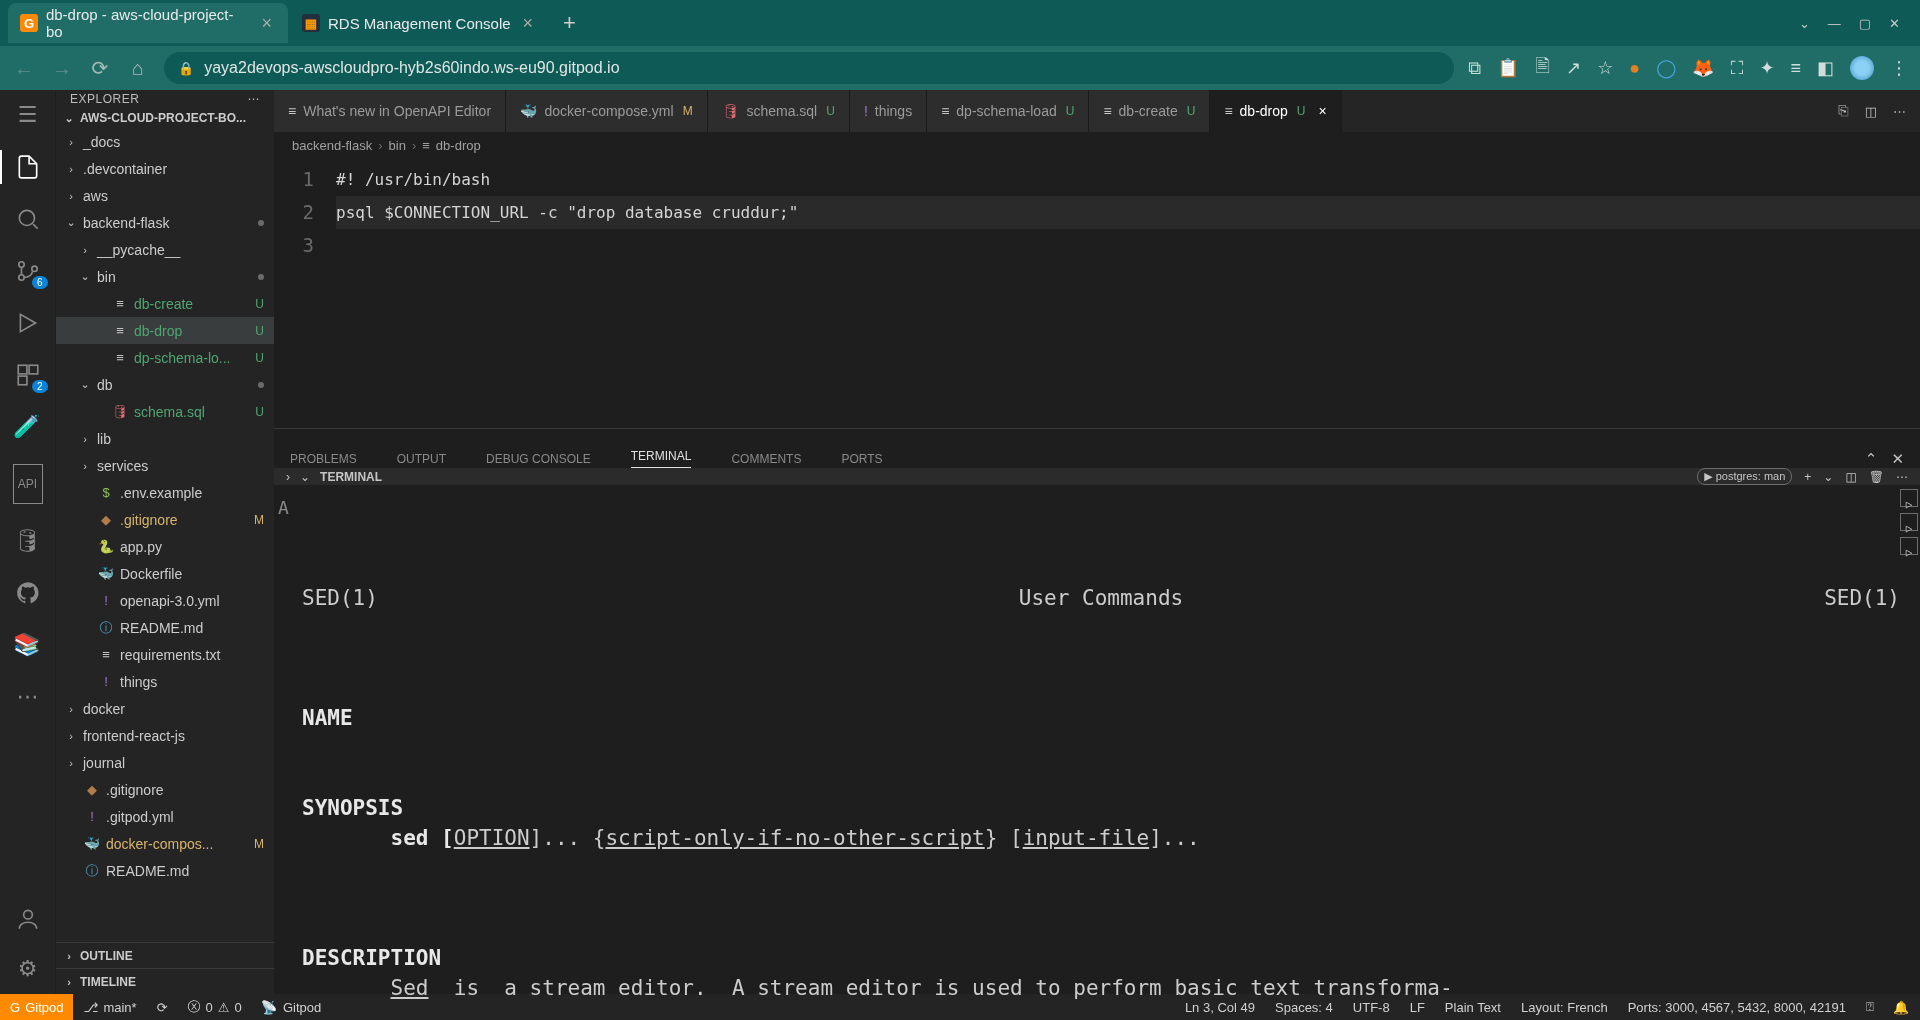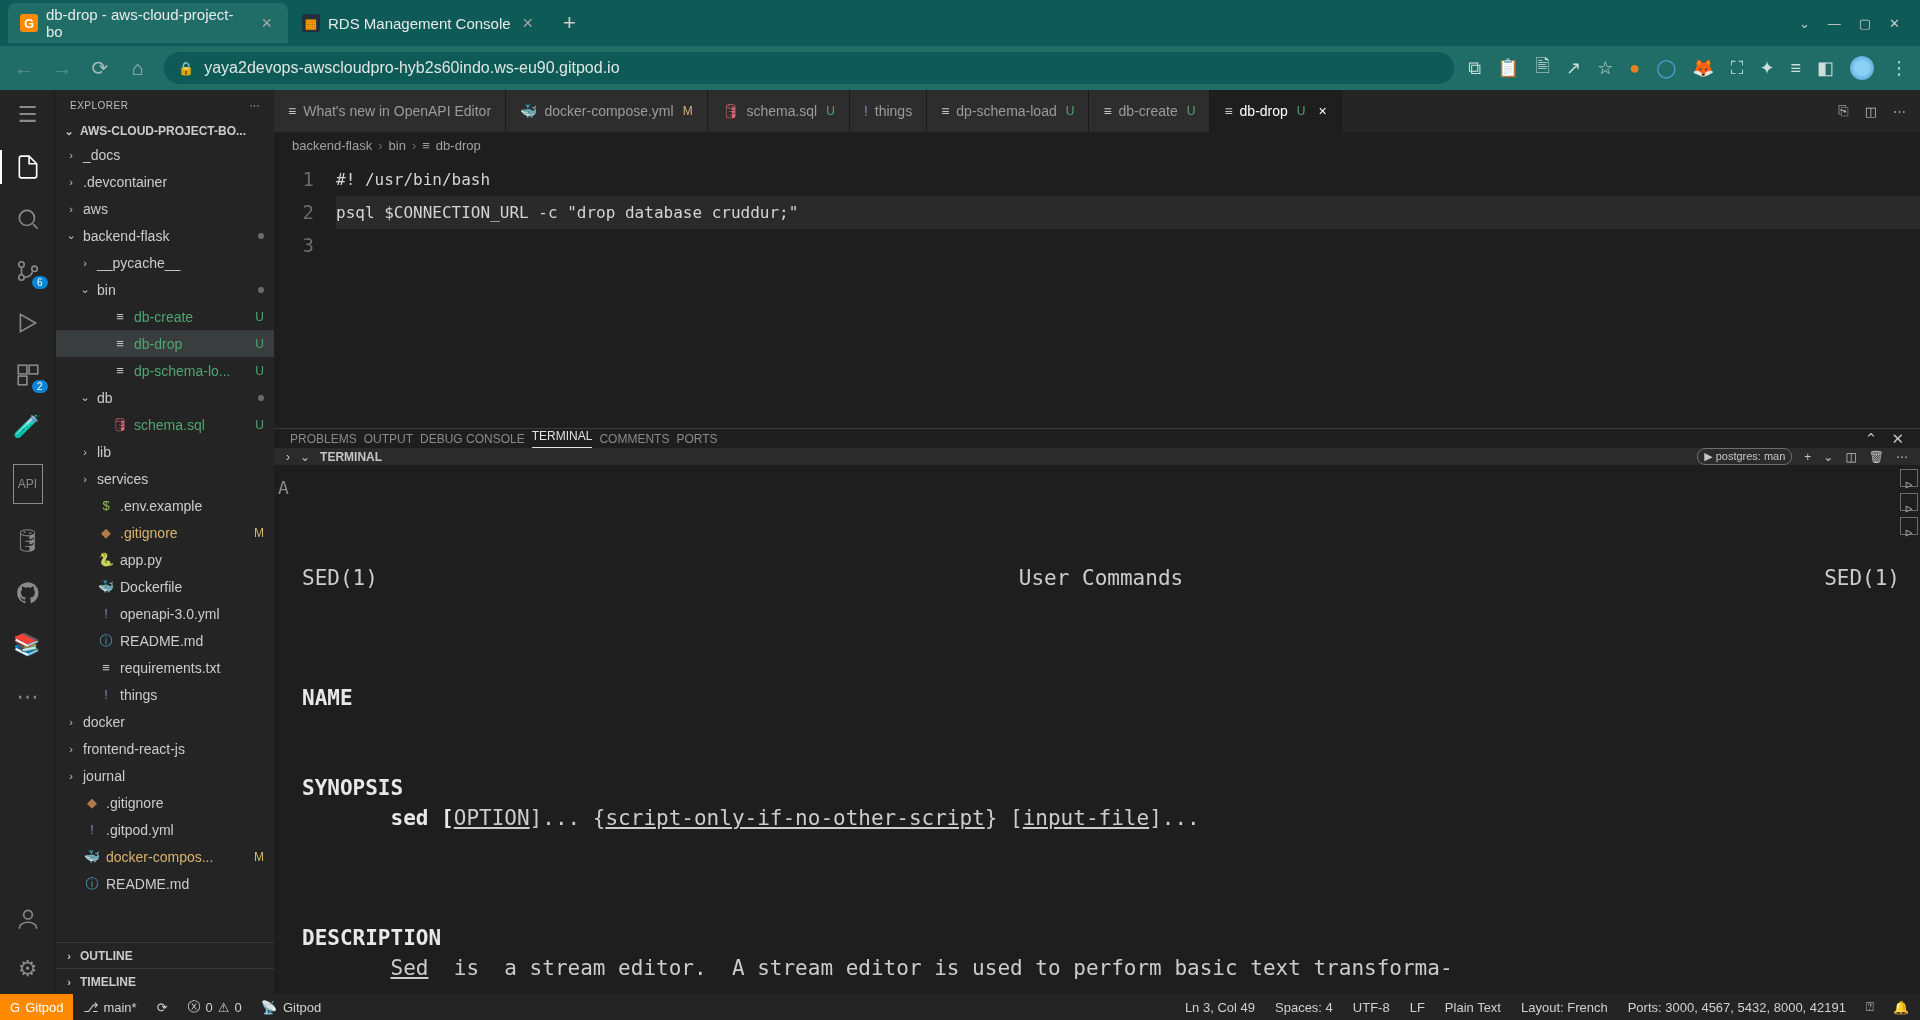--- a/index.html
+++ b/index.html
@@ -24,21 +24,21 @@
 
 .vscode { display: flex; height: 904px; background: #1e1e1e; }
 .activity-bar { width: 56px; background: #242424; display: flex; flex-direction: column; align-items: center; padding-top: 10px; gap: 22px; border-right: 1px solid #1e1e1e; }
 .activity-item { width: 30px; height: 30px; display: flex; align-items: center; justify-content: center; color: #8a8a8a; font-size: 22px; position: relative; }
 .activity-item.active { color: #fff; }
 .activity-item.active::before { content: ""; position: absolute; left: -13px; top: -2px; width: 2px; height: 34px; background: #fff; }
 .badge { position: absolute; bottom: -3px; right: -5px; background: #0a84d6; color: #fff; border-radius: 8px; font-size: 10px; padding: 1px 5px; }
 .activity-bottom { margin-top: auto; margin-bottom: 10px; display: flex; flex-direction: column; gap: 20px; align-items: center; }
 
 .sidebar { width: 218px; background: #242424; display: flex; flex-direction: column; }
-.sidebar-header { display: flex; align-items: center; justify-content: space-between; padding: 10px 14px; color: #bcbcbc; font-size: 10px; letter-spacing: 0.5px; }
+.sidebar-header { display: flex; align-items: center; justify-content: space-between; padding: 2px 14px; color: #bcbcbc; font-size: 12px; letter-spacing: 0.5px; }
 .project-header { display: flex; align-items: center; padding: 3px 6px; font-size: 12px; font-weight: bold; color: #cccccc; gap: 4px; }
 .tree { flex: 1; overflow: hidden; font-size: 14px; }
 .tree-row { display: flex; align-items: center; height: 27px; padding-right: 10px; color: #cccccc; cursor: pointer; gap: 5px; }
 .tree-row.selected { background: #3a3d3e; }
 .tree-git-u { color: #4fa672 !important; }
 .tree-git-m { color: #d8b56d !important; }
 .git-letter { margin-left: auto; font-size: 12px; }
 .chev { width: 14px; text-align: center; font-size: 11px; color: #c5c5c5; }
 .ficon { width: 18px; text-align: center; font-size: 13px; }
 .dot-mod { width: 6px; height: 6px; border-radius: 50%; background: #6b6b6b; margin-left: auto; }
@@ -54,21 +54,21 @@
 
 .breadcrumb { display: flex; align-items: center; padding: 6px 18px; font-size: 13px; color: #a0a0a0; gap: 6px; background: #1e1e1e; }
 .bcsep { color: #6a6a6a; }
 
 .editor-body { flex: 1; display: flex; background: #1e1e1e; font-family: "Consolas", monospace; position: relative; }
 .gutter { width: 62px; text-align: right; padding-right: 22px; color: #6a6a6a; font-size: 19px; line-height: 33px; padding-top: 4px; }
 .code { flex: 1; font-size: 16px; line-height: 33px; padding-top: 4px; color: #d4d4d4; white-space: pre; }
 .code .hl-line { background: #2a2a2a; display: inline-block; width: 100%; }
 
 .panel { height: 566px; display: flex; flex-direction: column; border-top: 1px solid #3a3a3a; background: #1e1e1e; }
-.panel-tabs { display: flex; align-items: center; height: 36px; padding: 0 16px; gap: 7px; font-size: 12px; color: #8a8a8a; }
+.panel-tabs { display: flex; align-items: center; height: 36px; padding: 0 16px; gap: 40px; font-size: 12px; color: #8a8a8a; margin-top: 20px; }
 .panel-tab.active { color: #e0e0e0; border-bottom: 1px solid #e0e0e0; padding-bottom: 4px; }
 .panel-tab-actions { margin-left: auto; display: flex; gap: 14px; font-size: 15px; color: #c5c5c5; }
 .term-toolbar { display: flex; align-items: center; height: 28px; padding: 0 12px; gap: 10px; font-size: 12px; color: #c5c5c5; background: #2b2b2b; }
 .term-toolbar .right { margin-left: auto; display: flex; gap: 12px; align-items: center; }
 .term-badge { border: 1px solid #6d6d6d; padding: 1px 6px; border-radius: 8px; font-size: 11px; }
 .terminal { flex: 1; font-family: "Consolas", monospace; font-size: 21px; line-height: 30px; padding: 8px 20px 8px 28px; color: #cccccc; white-space: pre-wrap; position: relative; }
 .terminal .bold { font-weight: bold; color: #e8e8e8; }
 .terminal .ul { text-decoration: underline; }
 .term-gutter-icon { position: absolute; left: 4px; top: 8px; font-size: 18px; color: #8a8a8a; }
 .term-side-icons { position: absolute; right: 2px; top: 4px; display: flex; flex-direction: column; gap: 6px; }

